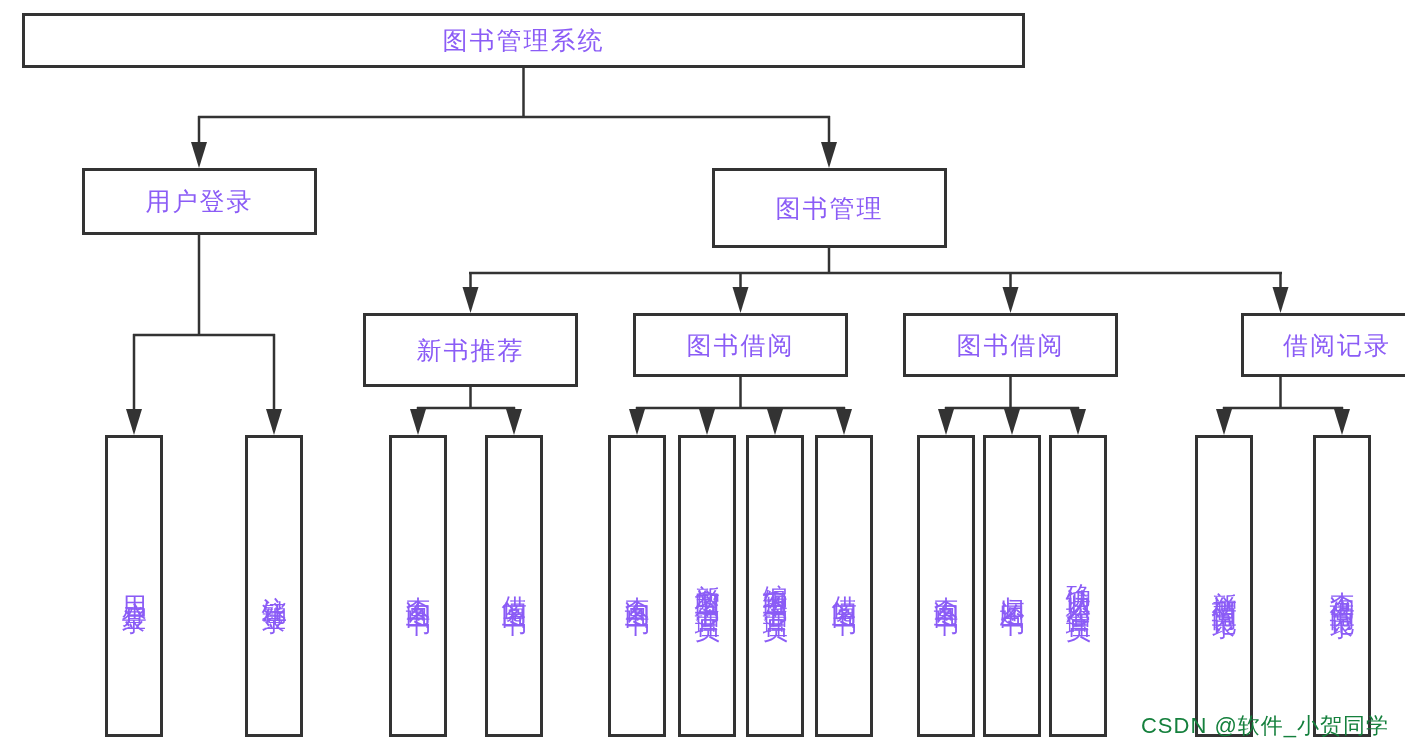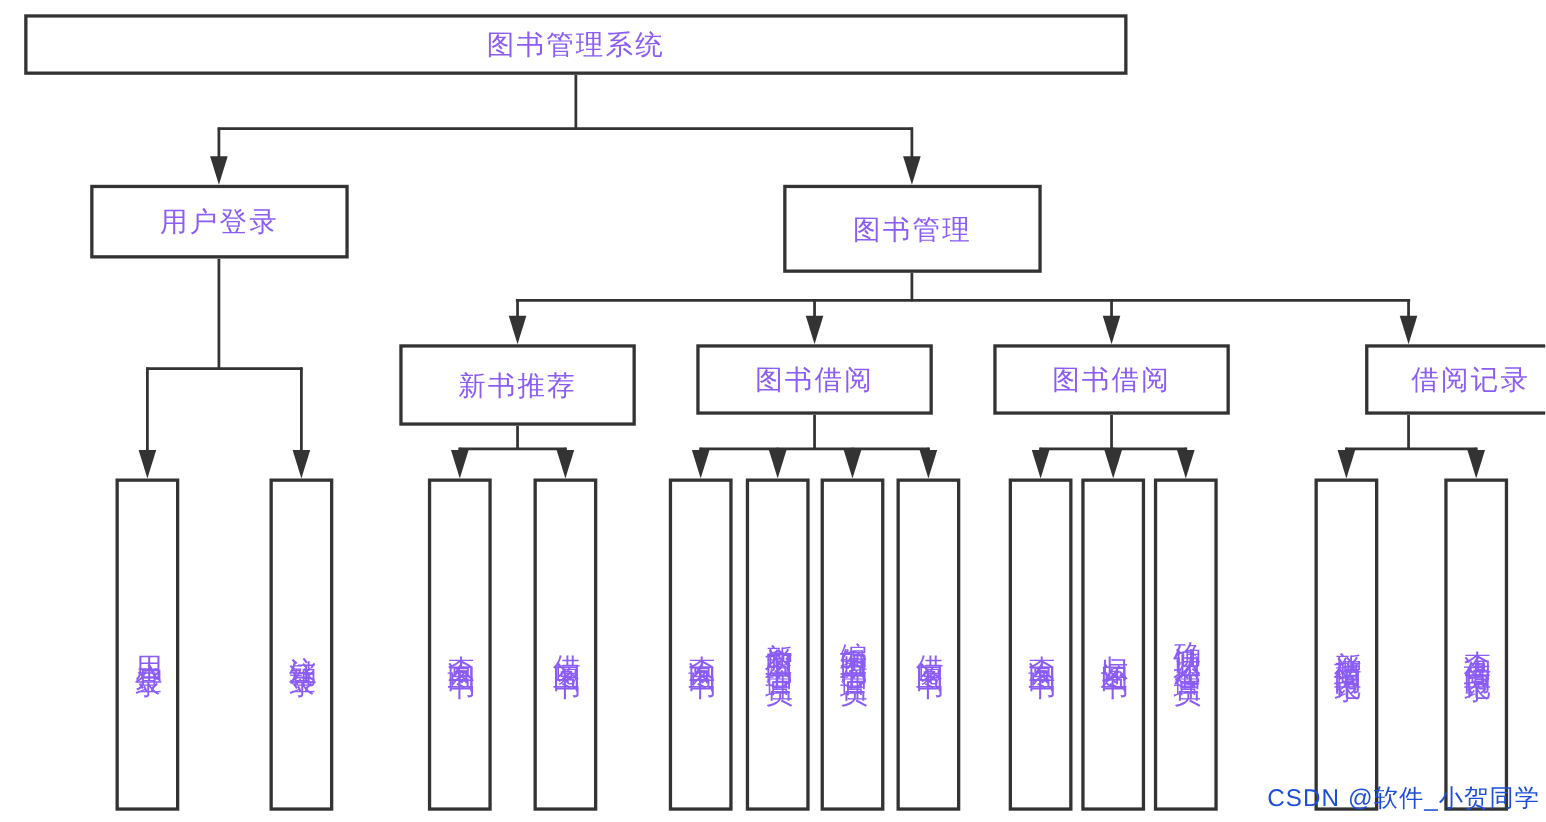--- a/index.html
+++ b/index.html
@@ -15,22 +15,22 @@
     border:3px solid #333333; background:#ffffff;
     display:flex; align-items:center; justify-content:center;
     color:#8b5cf6;
   }
   .box.h span { font-size:25px; letter-spacing:2px; white-space:nowrap; }
   .box.v span {
     writing-mode:vertical-rl; font-size:25px; letter-spacing:5px;
     line-height:1.1; white-space:nowrap;
   }
   .watermark {
-    position:absolute; right:5px; bottom:6px;
-    font-size:22px; letter-spacing:1px; color:#1d4ed8; white-space:nowrap;
+    position:absolute; right:16px; bottom:6px;
+    font-size:22px; letter-spacing:1px; color:#15803d; white-space:nowrap;
   }
 </style>
 </head>
 <body>
 
 <div class="stage">
 
   <svg class="wires" viewBox="0 0 1405 747">
 
     <g>

